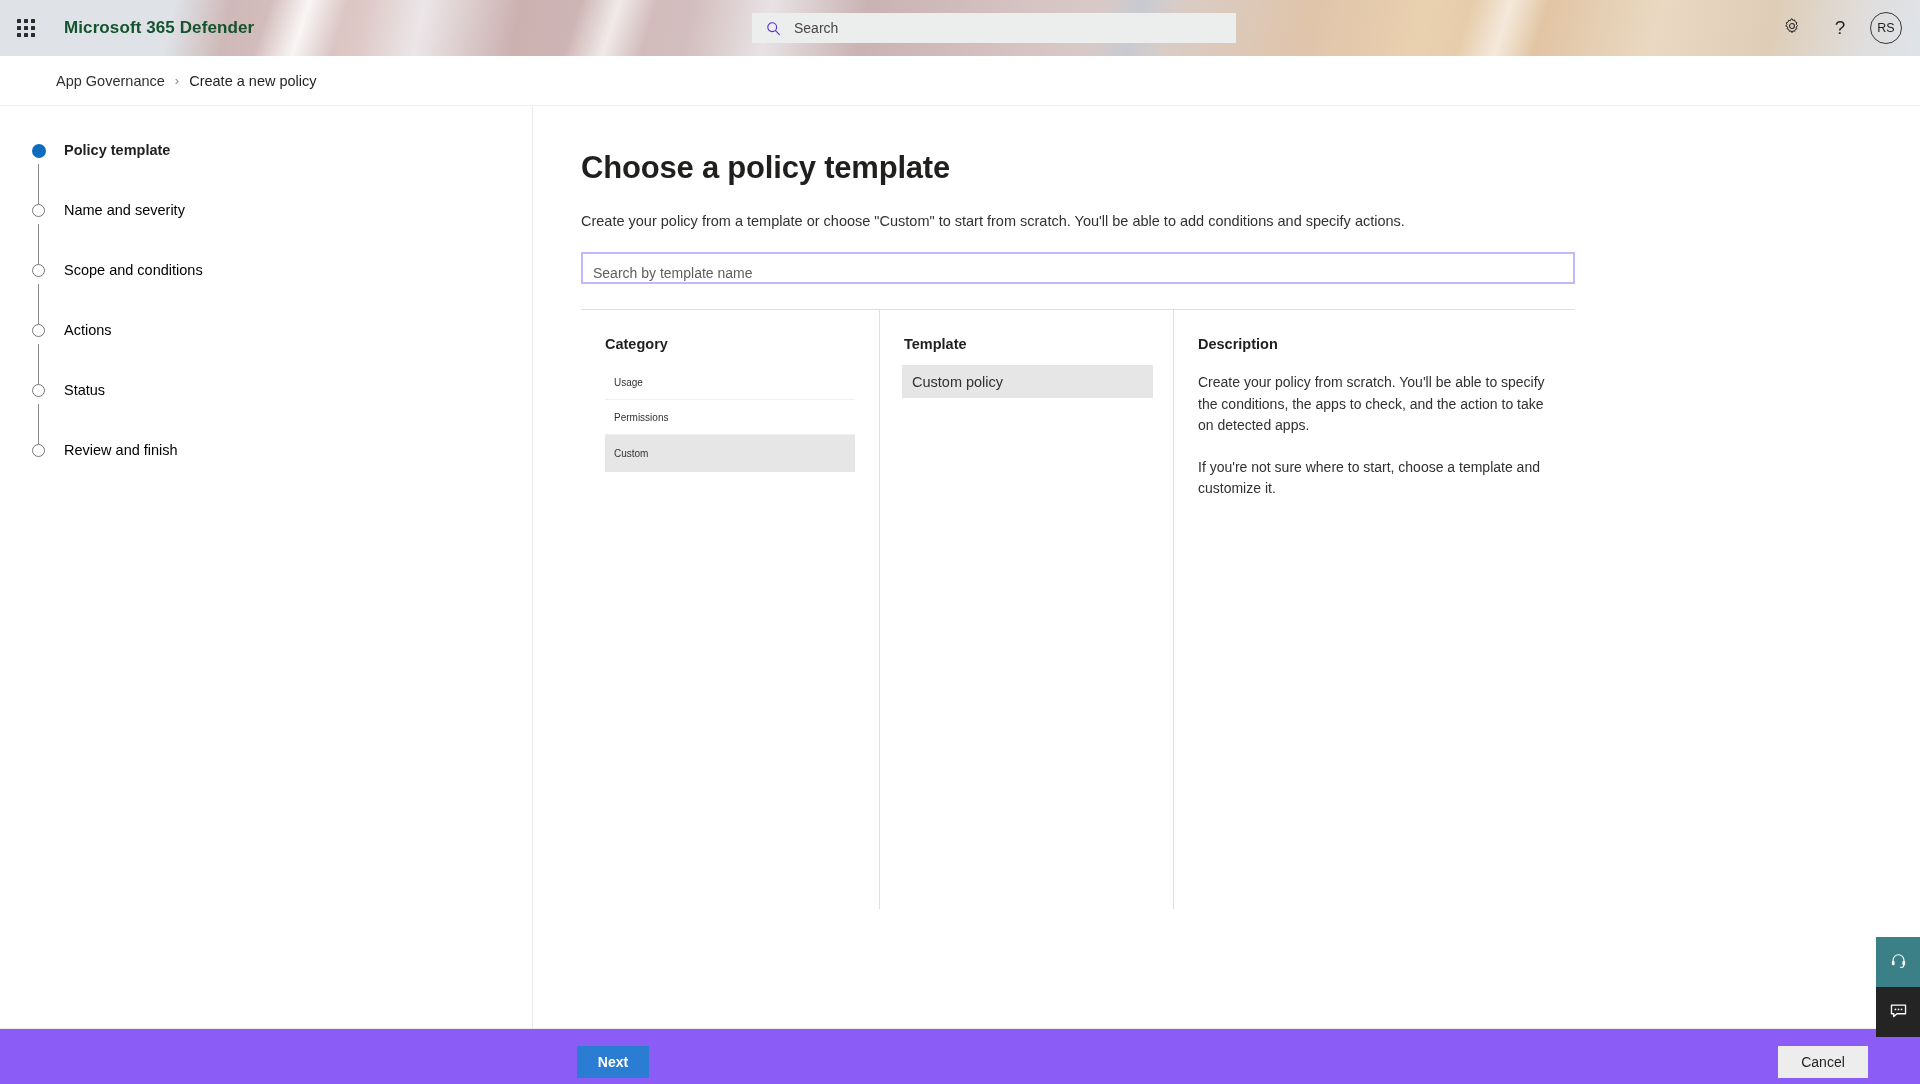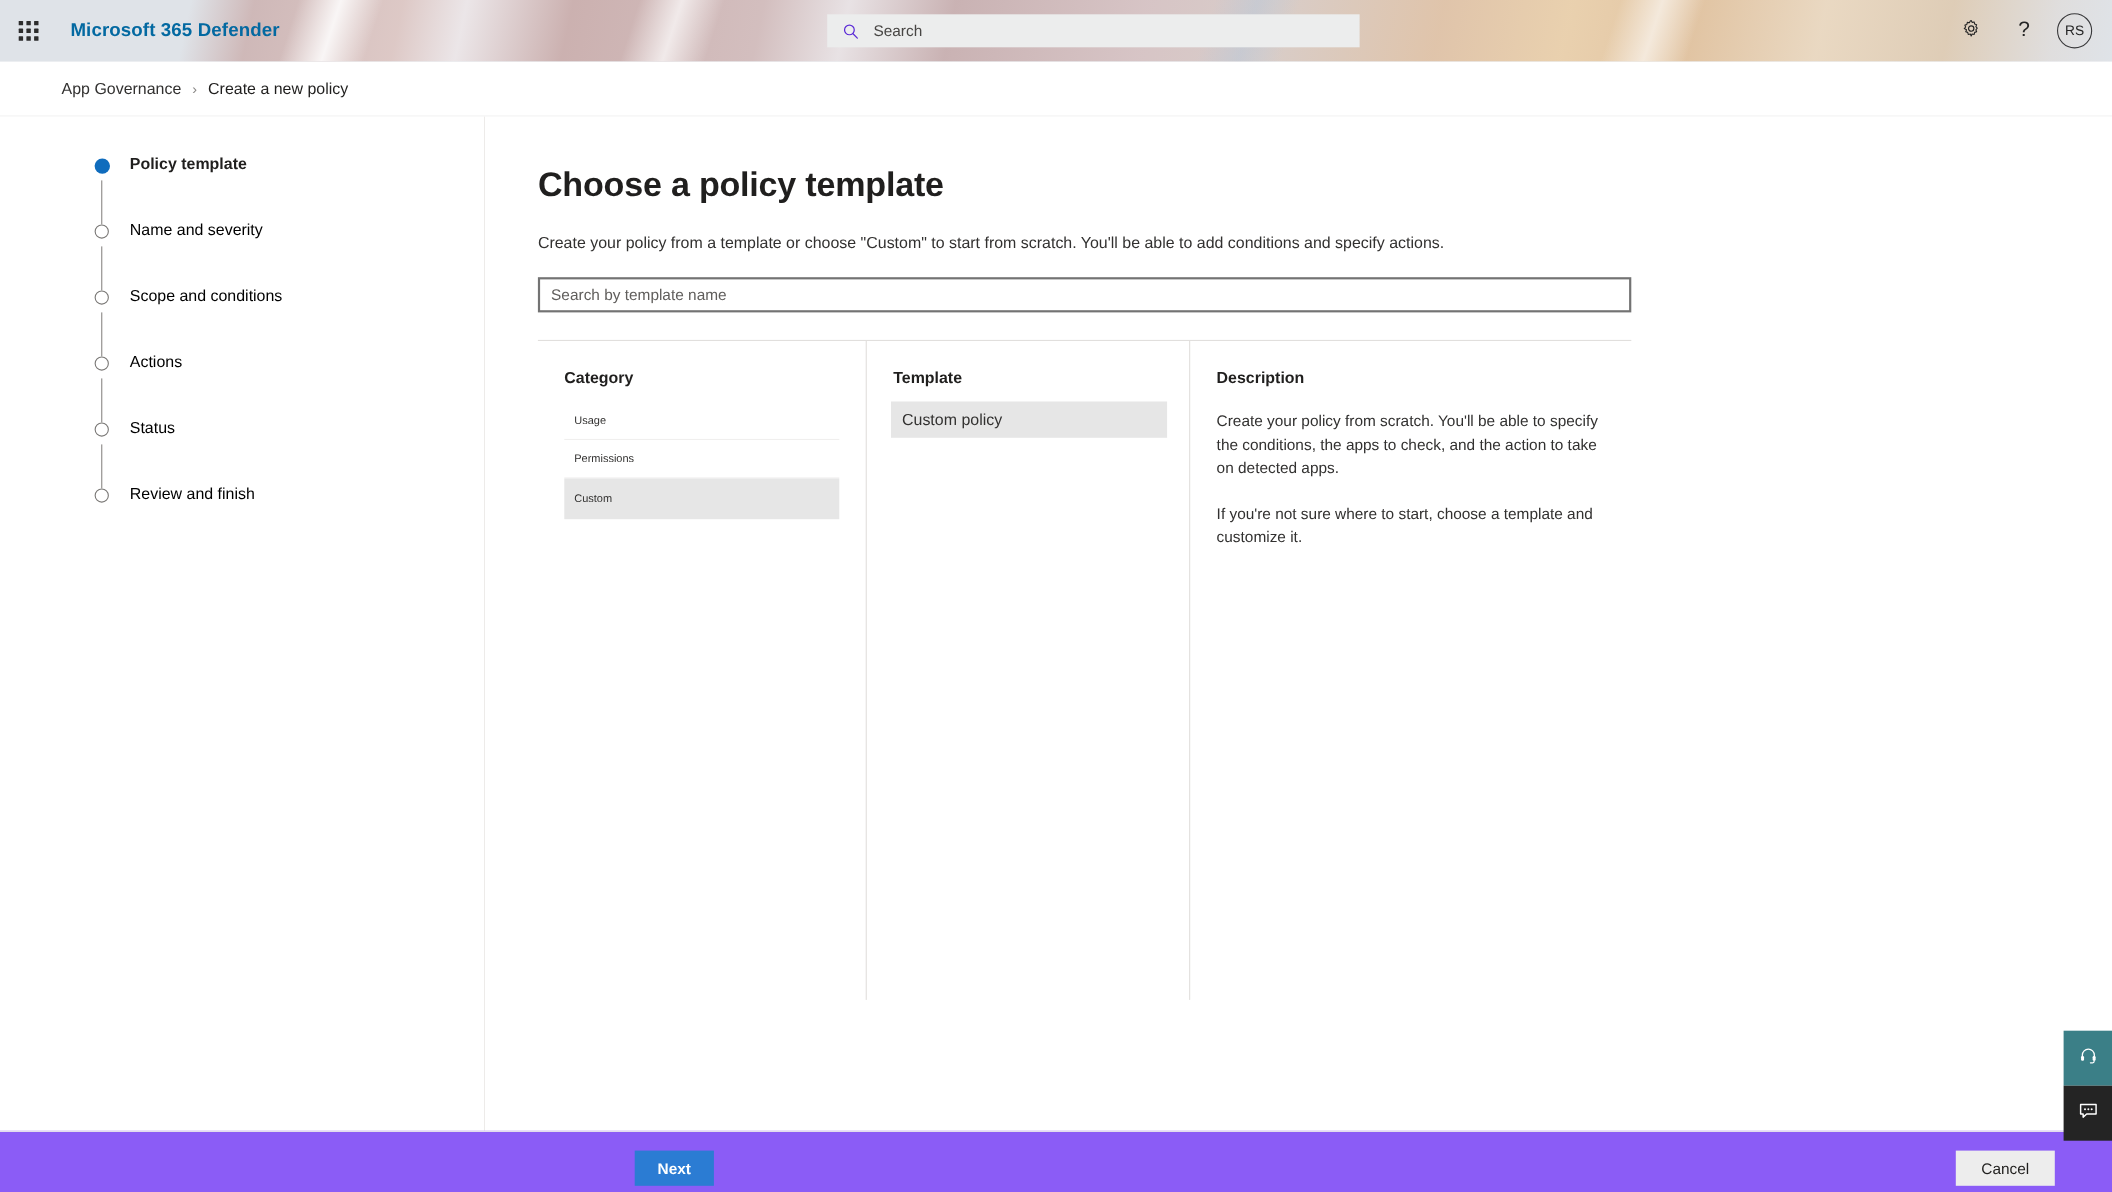--- a/index.html
+++ b/index.html
@@ -79,21 +79,21 @@
     display: grid;
     grid-template-columns: repeat(3, 4px);
     grid-template-rows: repeat(3, 4px);
     gap: 3px;
   }
   .waffle-grid i { display: block; width: 4px; height: 4px; background: #2c2c2c; border-radius: 0.5px; }
   .brand {
     position: relative; z-index: 3;
     font-size: 17px;
     font-weight: 600;
-    color: #0369a1;
+    color: #14532d;
     margin-left: 14px;
     letter-spacing: 0.1px;
     cursor: pointer;
   }
   .search-wrap {
     position: absolute;
     left: 752px;
     top: 13px;
     width: 484px;
     height: 30px;
@@ -162,24 +162,24 @@
   .bc-sep { color: #8a8886; margin: 0 10px; font-size: 13px; }
   .bc-current { color: #201f1e; cursor: pointer; }
 
   
   .wizard {
     display: flex;
     height: 923px;
     border-top: 1px solid #f0f0f0;
   }
   .steps {
-    width: 441px;
+    width: 533px;
     flex: none;
     padding-top: 37px;
-    padding-left: 86px;
+    padding-left: 32px;
     border-right: 1px solid #edebe9;
     background: #fff;
   }
   .step {
     position: relative;
     display: flex;
     align-items: flex-start;
     height: 60px;
     cursor: pointer;
   }
@@ -235,24 +235,24 @@
   .page-subtitle {
     font-size: 14.5px;
     color: #323130;
     margin-top: 25px;
     line-height: 20px;
   }
   .tpl-search {
     margin-top: 21px;
     width: 994px;
     height: 32px;
-    border: 2px solid #737373;
+    border: 2px solid #c4b5fd;
     background: #fff;
     display: flex;
-    align-items: center;
+    align-items: flex-end;
     padding: 0 8px;
   }
   .tpl-search input {
     border: 0; outline: 0;
     width: 100%;
     font-family: "Liberation Sans", sans-serif;
     font-size: 14px;
     color: #201f1e;
     background: transparent;
     caret-color: #201f1e;

